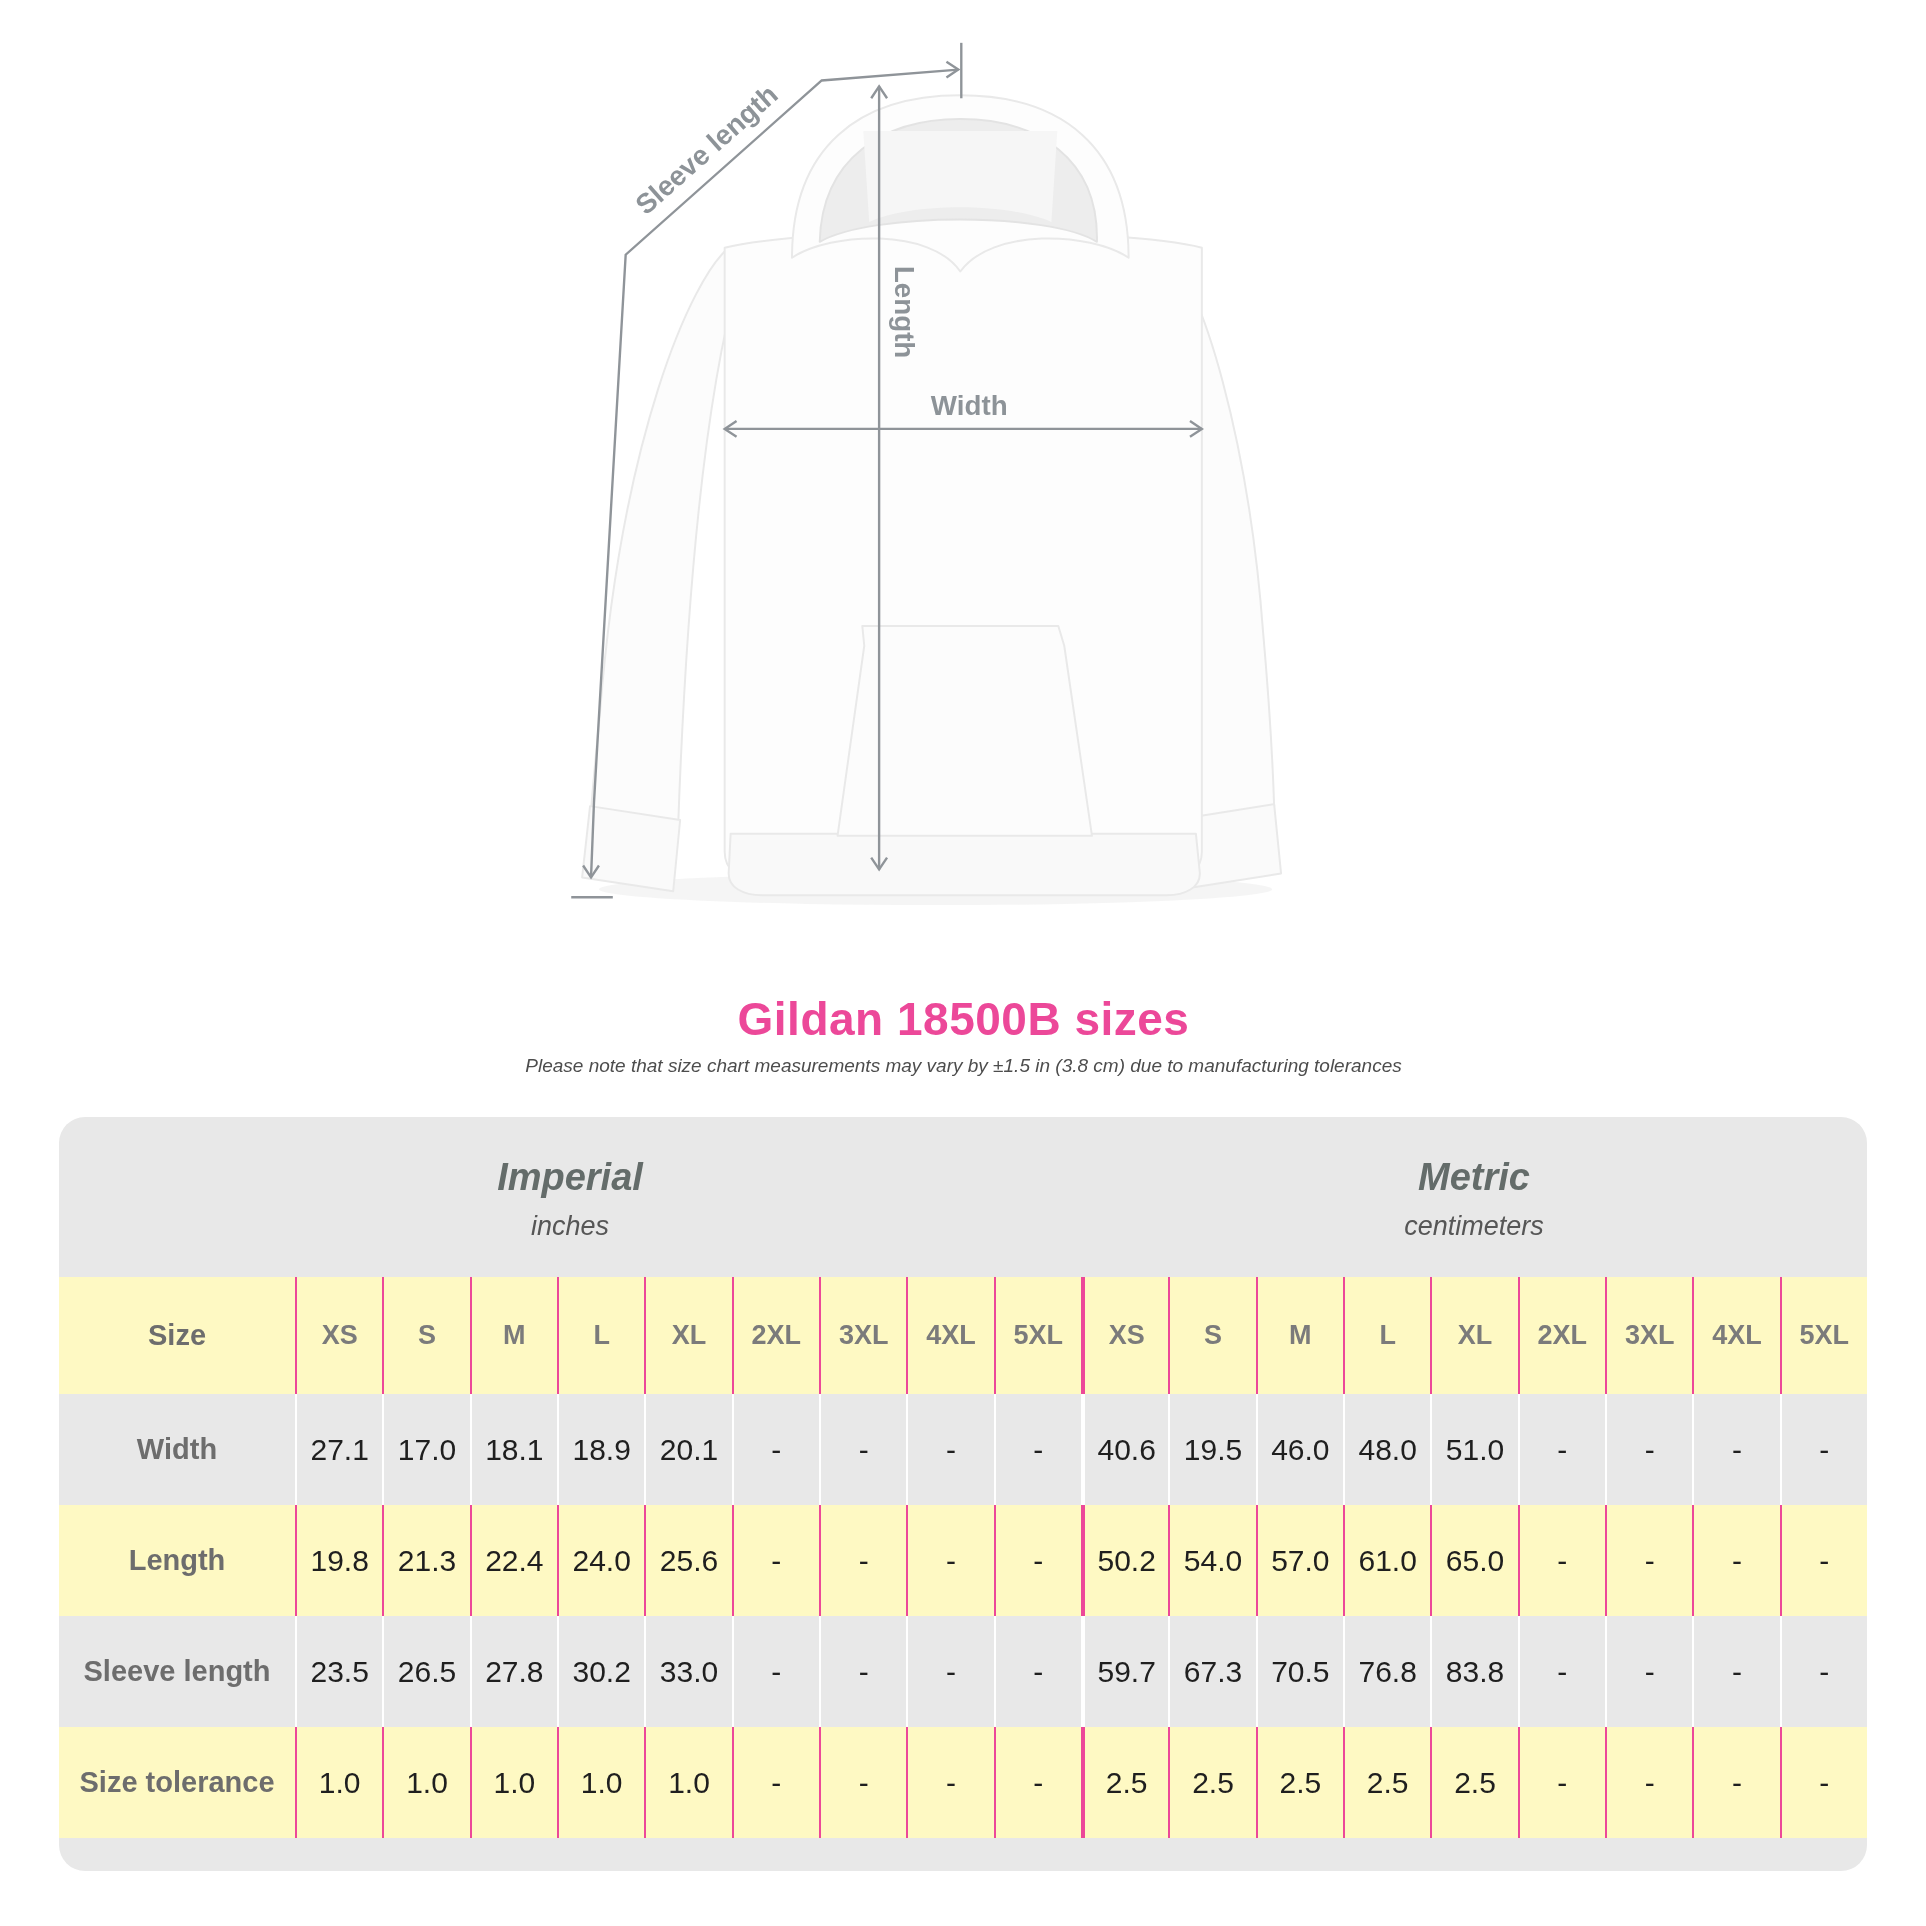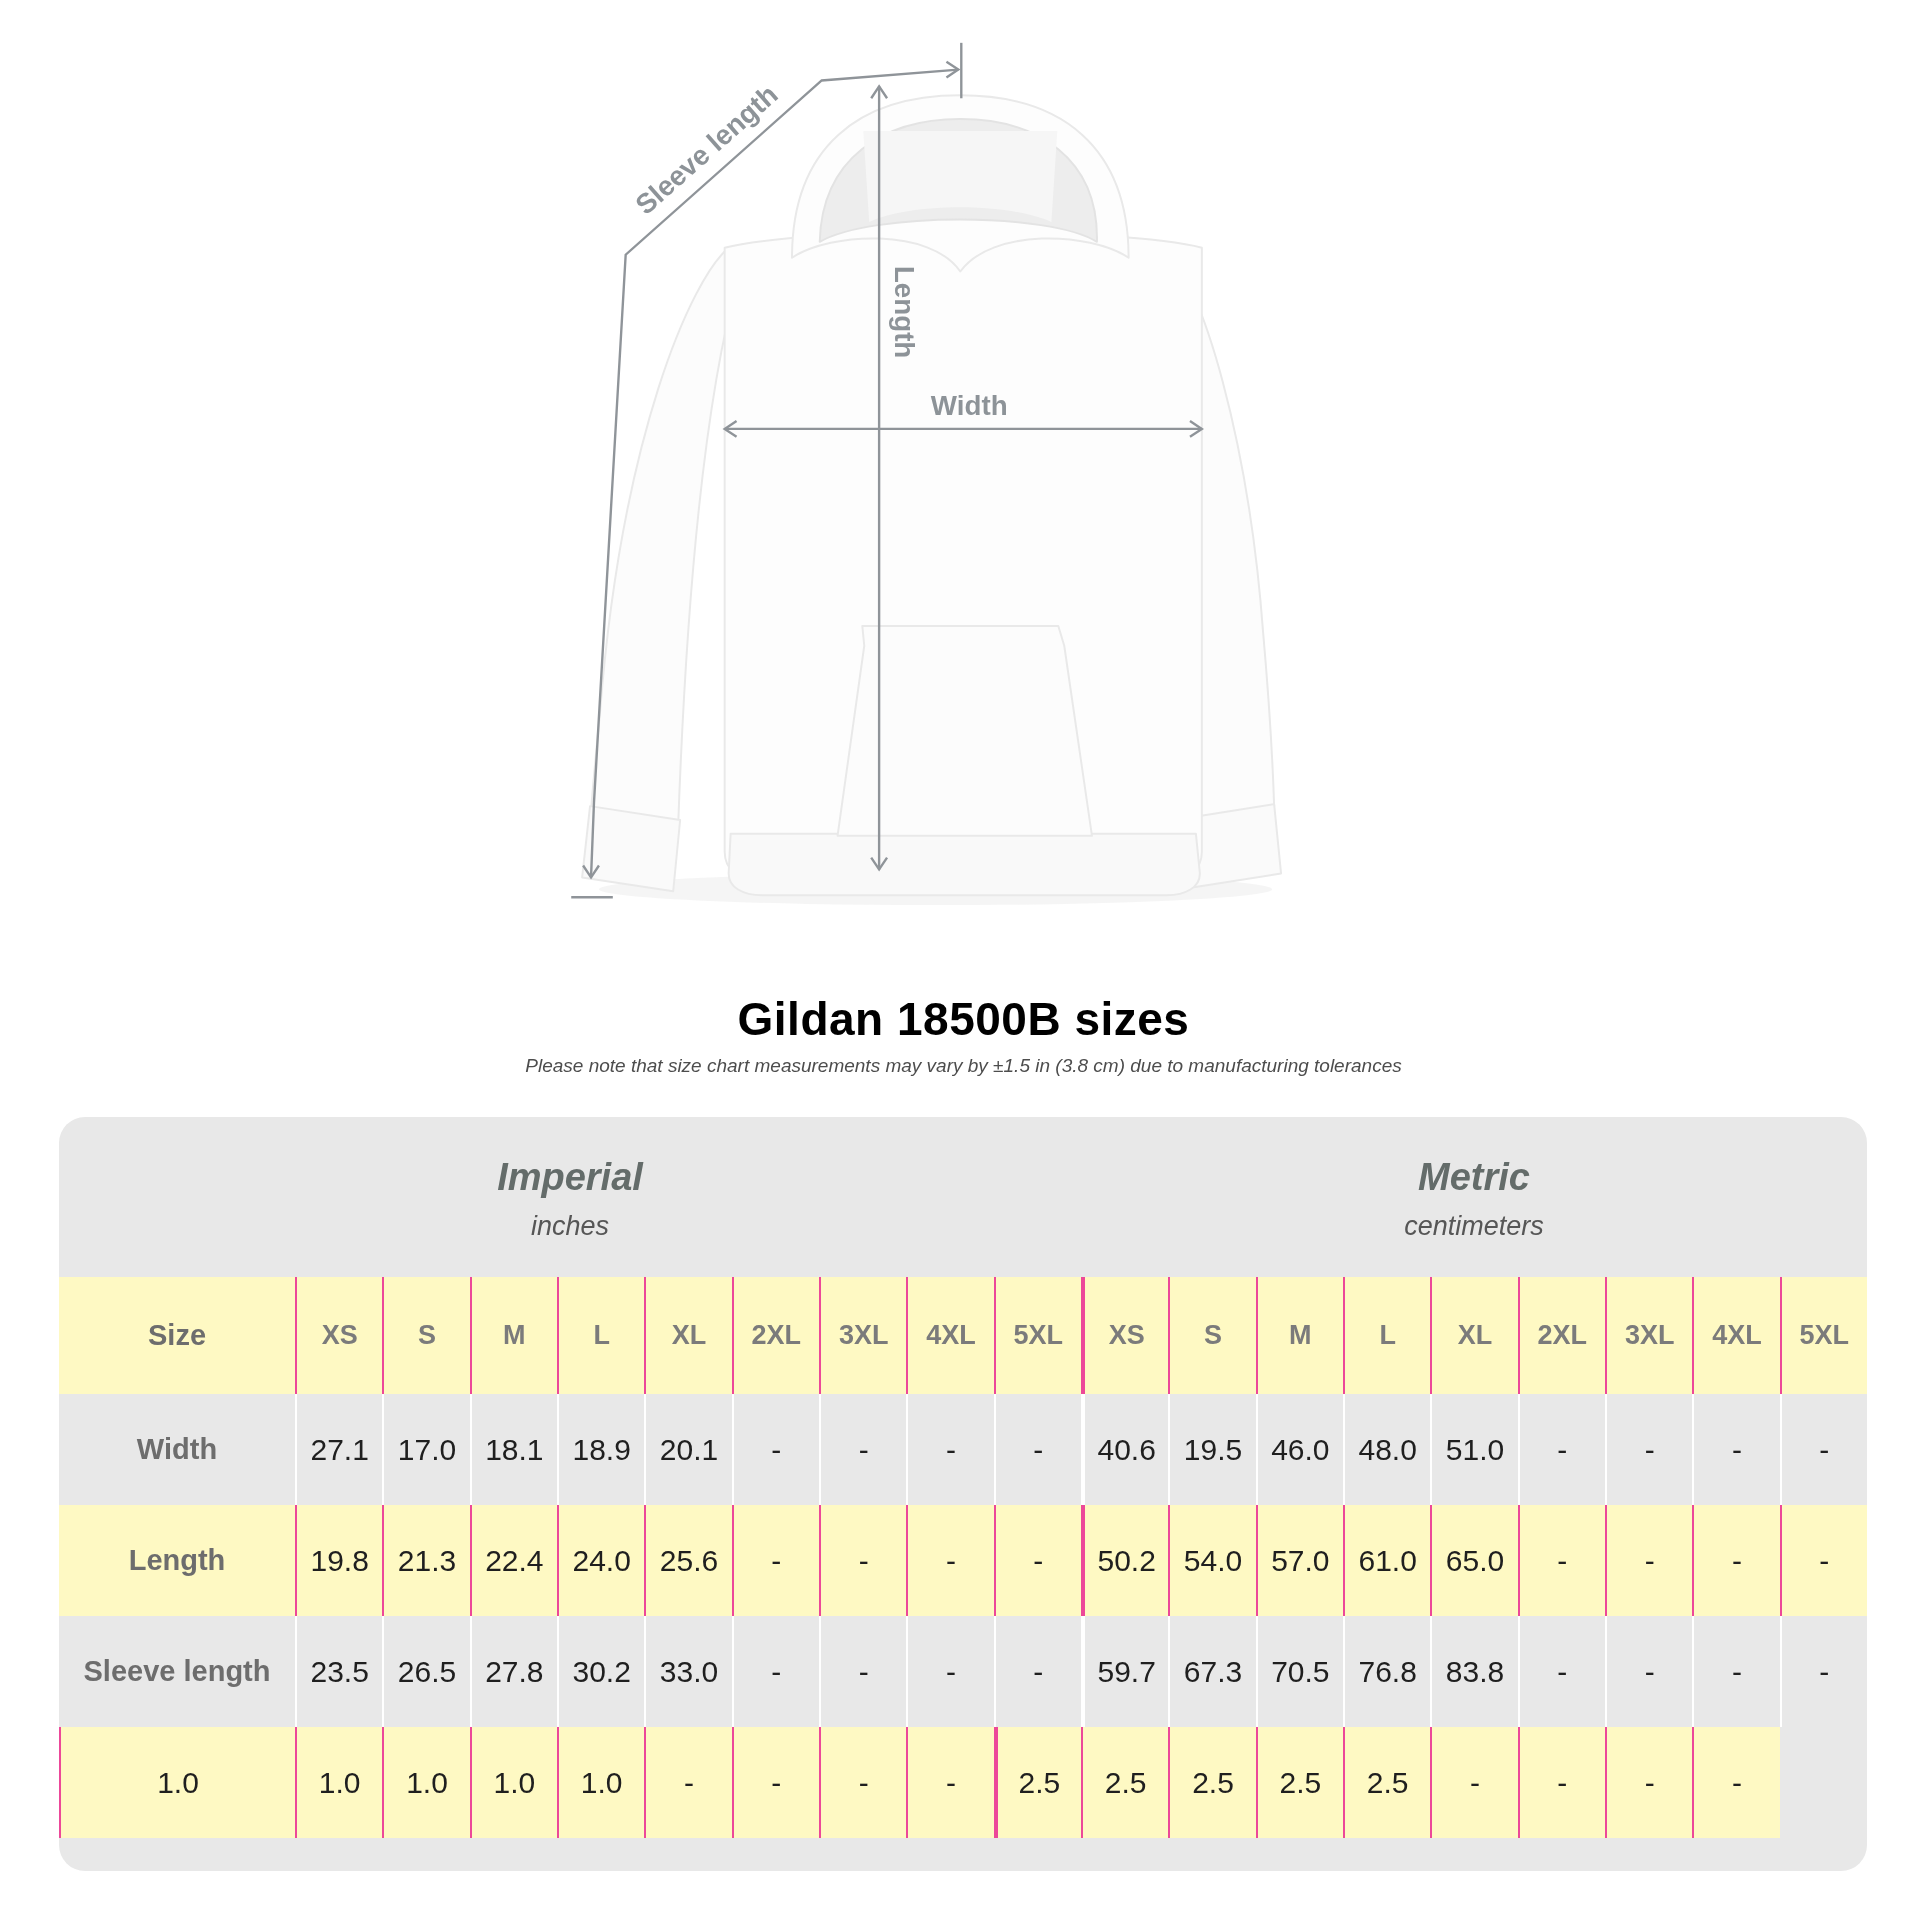--- a/index.html
+++ b/index.html
@@ -10,21 +10,21 @@
   }
   
   .figure-wrap{position:absolute;left:396px;top:20px;width:891px;height:903px;}
   .figure-wrap svg{display:block;width:100%;height:100%;}
   .measure-line{stroke:#8f9499;stroke-width:2.4;fill:none;stroke-linejoin:miter;}
   .measure-label{fill:#8d9398;font-size:28px;font-weight:bold;}
   .garment{stroke:#e9e9e9;stroke-width:2;stroke-linejoin:round;}
   
   .page-title{
     position:absolute;left:0;top:992px;width:100%;text-align:center;
-    font-size:46px;font-weight:bold;color:#000000;letter-spacing:0.5px;
+    font-size:46px;font-weight:bold;color:#ec4899;letter-spacing:0.5px;
   }
   .page-subtitle{
     position:absolute;left:0;top:1055px;width:100%;text-align:center;
     font-size:19px;font-style:italic;color:#4d4d4d;
   }
   
   .size-table{
     position:absolute;left:59px;top:1117px;width:1808px;height:754px;
     background:#e8e8e8;border-radius:26px;overflow:hidden;
   }
@@ -189,20 +189,21 @@
       <div class="cell g val bl">-</div>
       <div class="cell g val bl mb">59.7</div>
       <div class="cell g val bl">67.3</div>
       <div class="cell g val bl">70.5</div>
       <div class="cell g val bl">76.8</div>
       <div class="cell g val bl">83.8</div>
       <div class="cell g val bl">-</div>
       <div class="cell g val bl">-</div>
       <div class="cell g val bl">-</div>
       <div class="cell g val bl">-</div>
+      <div class="cell w lab">Size tolerance</div>
       <div class="cell w val bl">1.0</div>
       <div class="cell w val bl">1.0</div>
       <div class="cell w val bl">1.0</div>
       <div class="cell w val bl">1.0</div>
       <div class="cell w val bl">1.0</div>
       <div class="cell w val bl">-</div>
       <div class="cell w val bl">-</div>
       <div class="cell w val bl">-</div>
       <div class="cell w val bl">-</div>
       <div class="cell w val bl mb">2.5</div>

